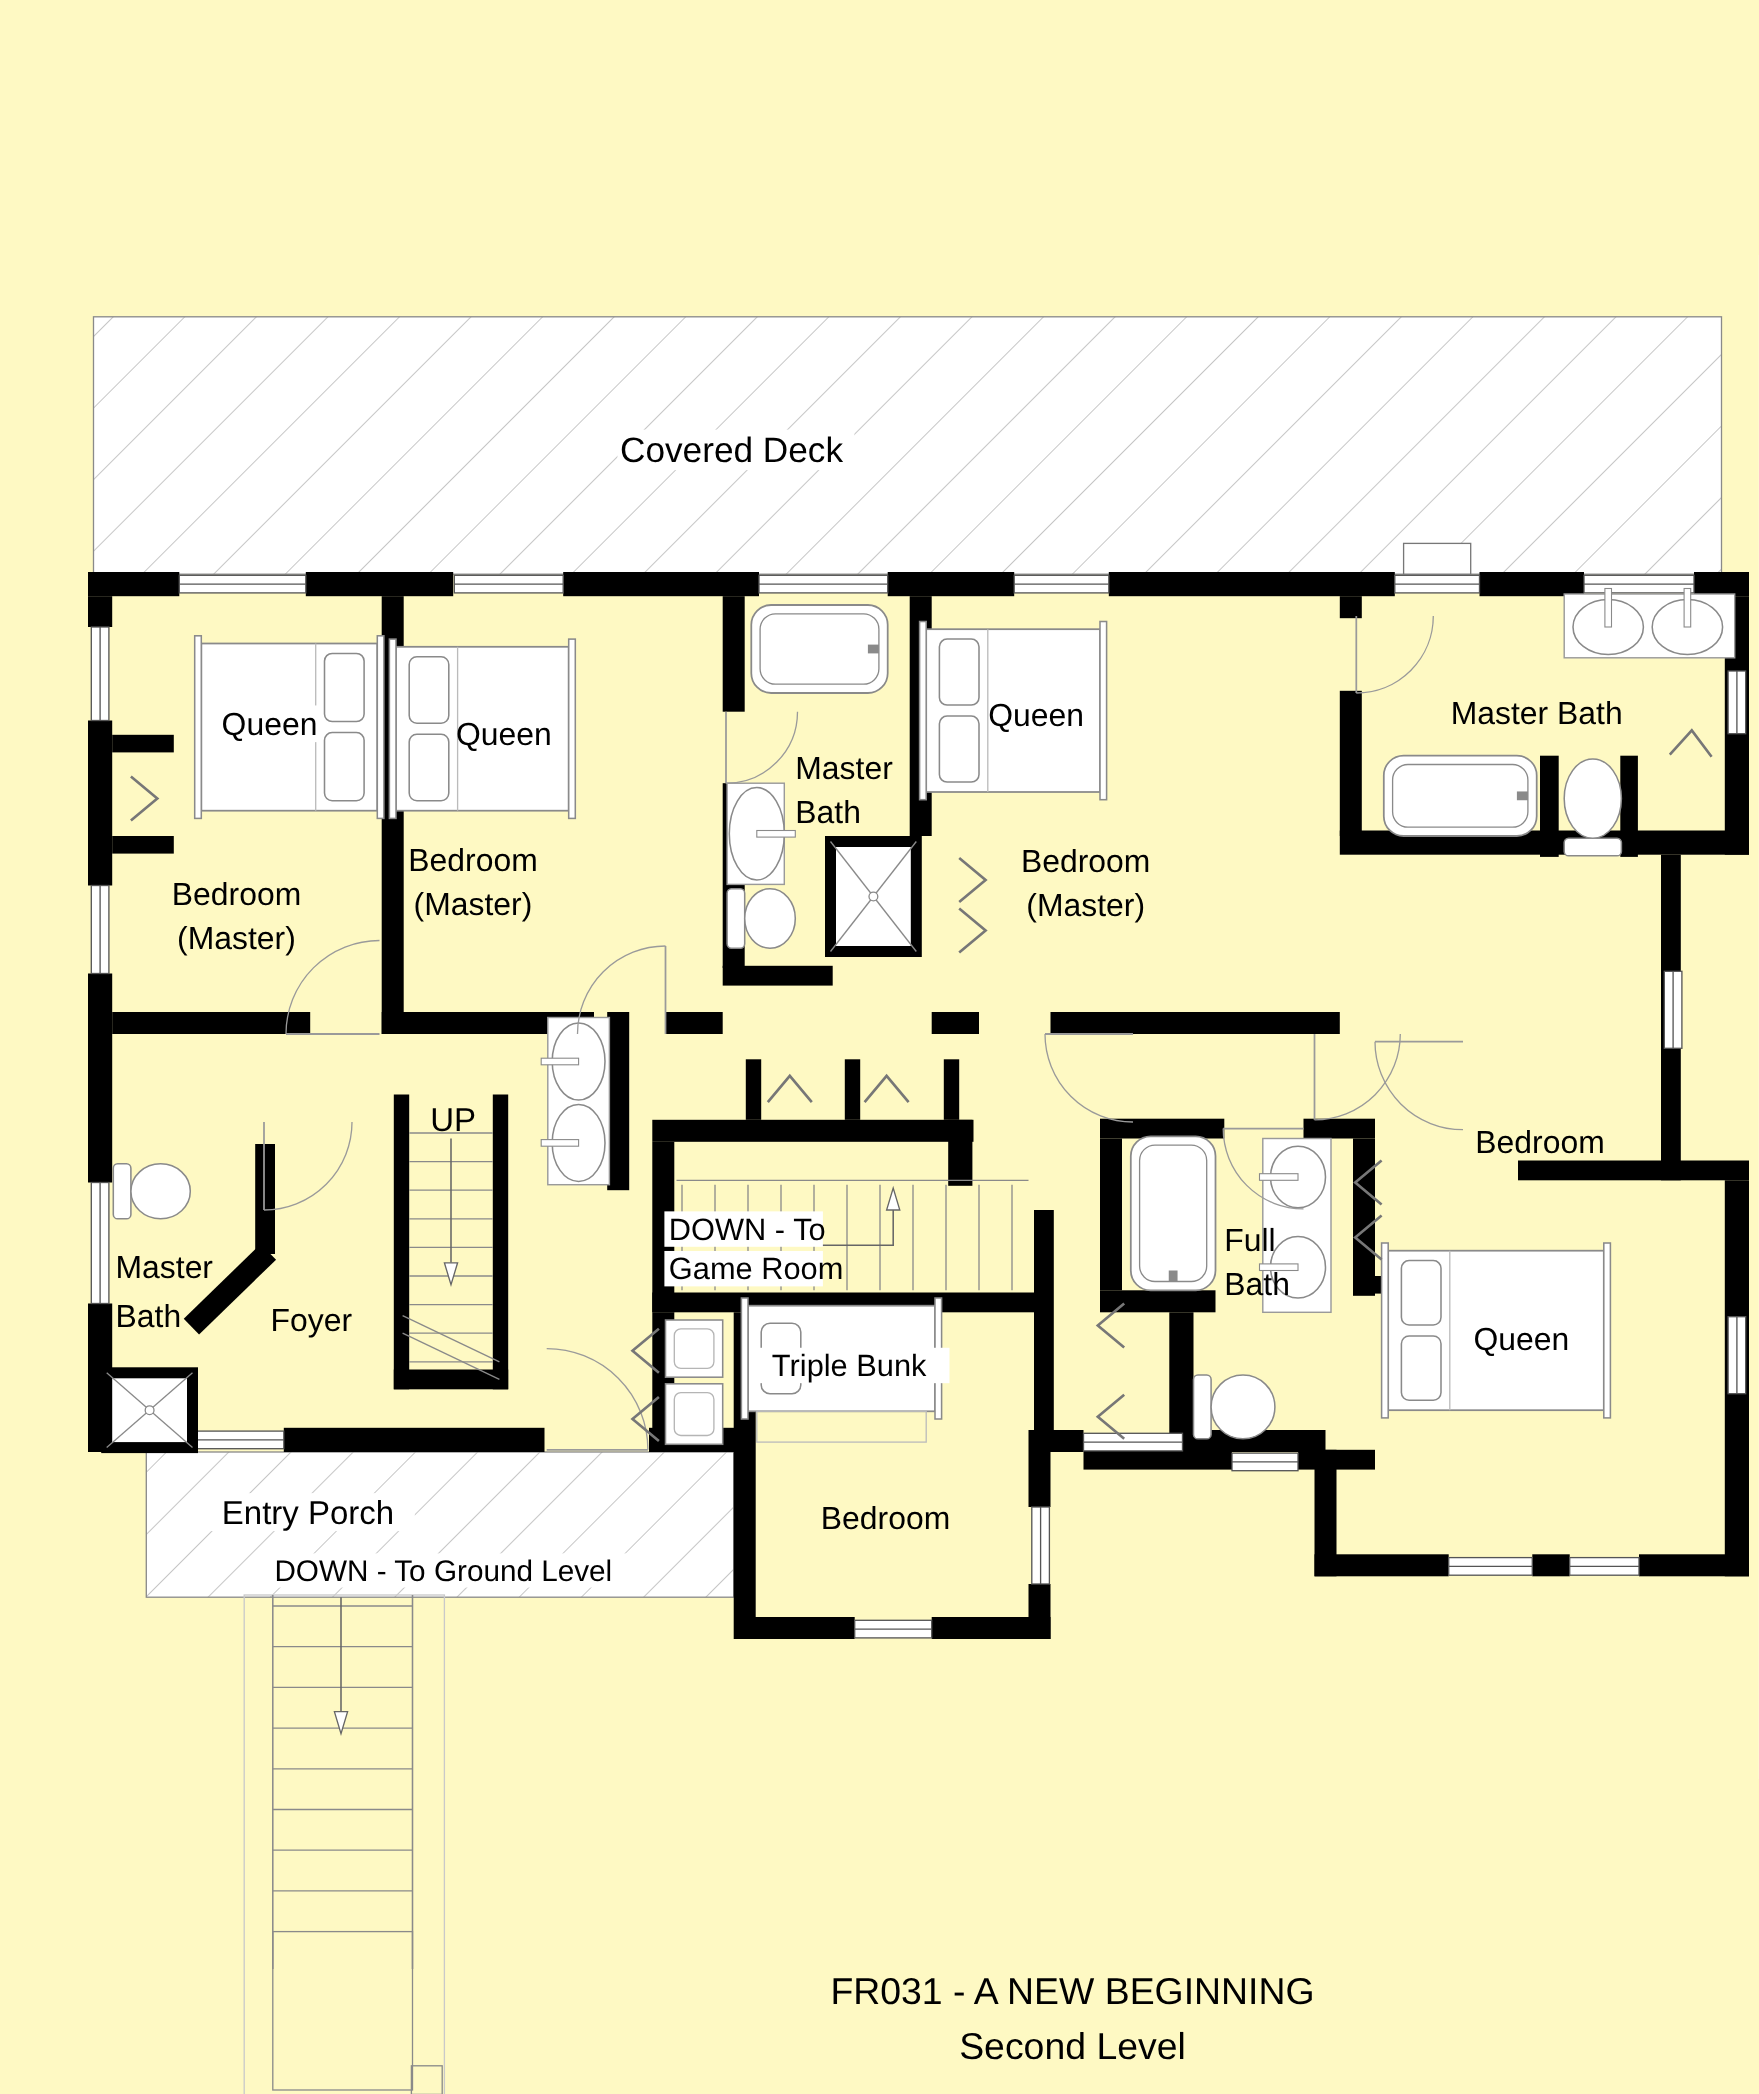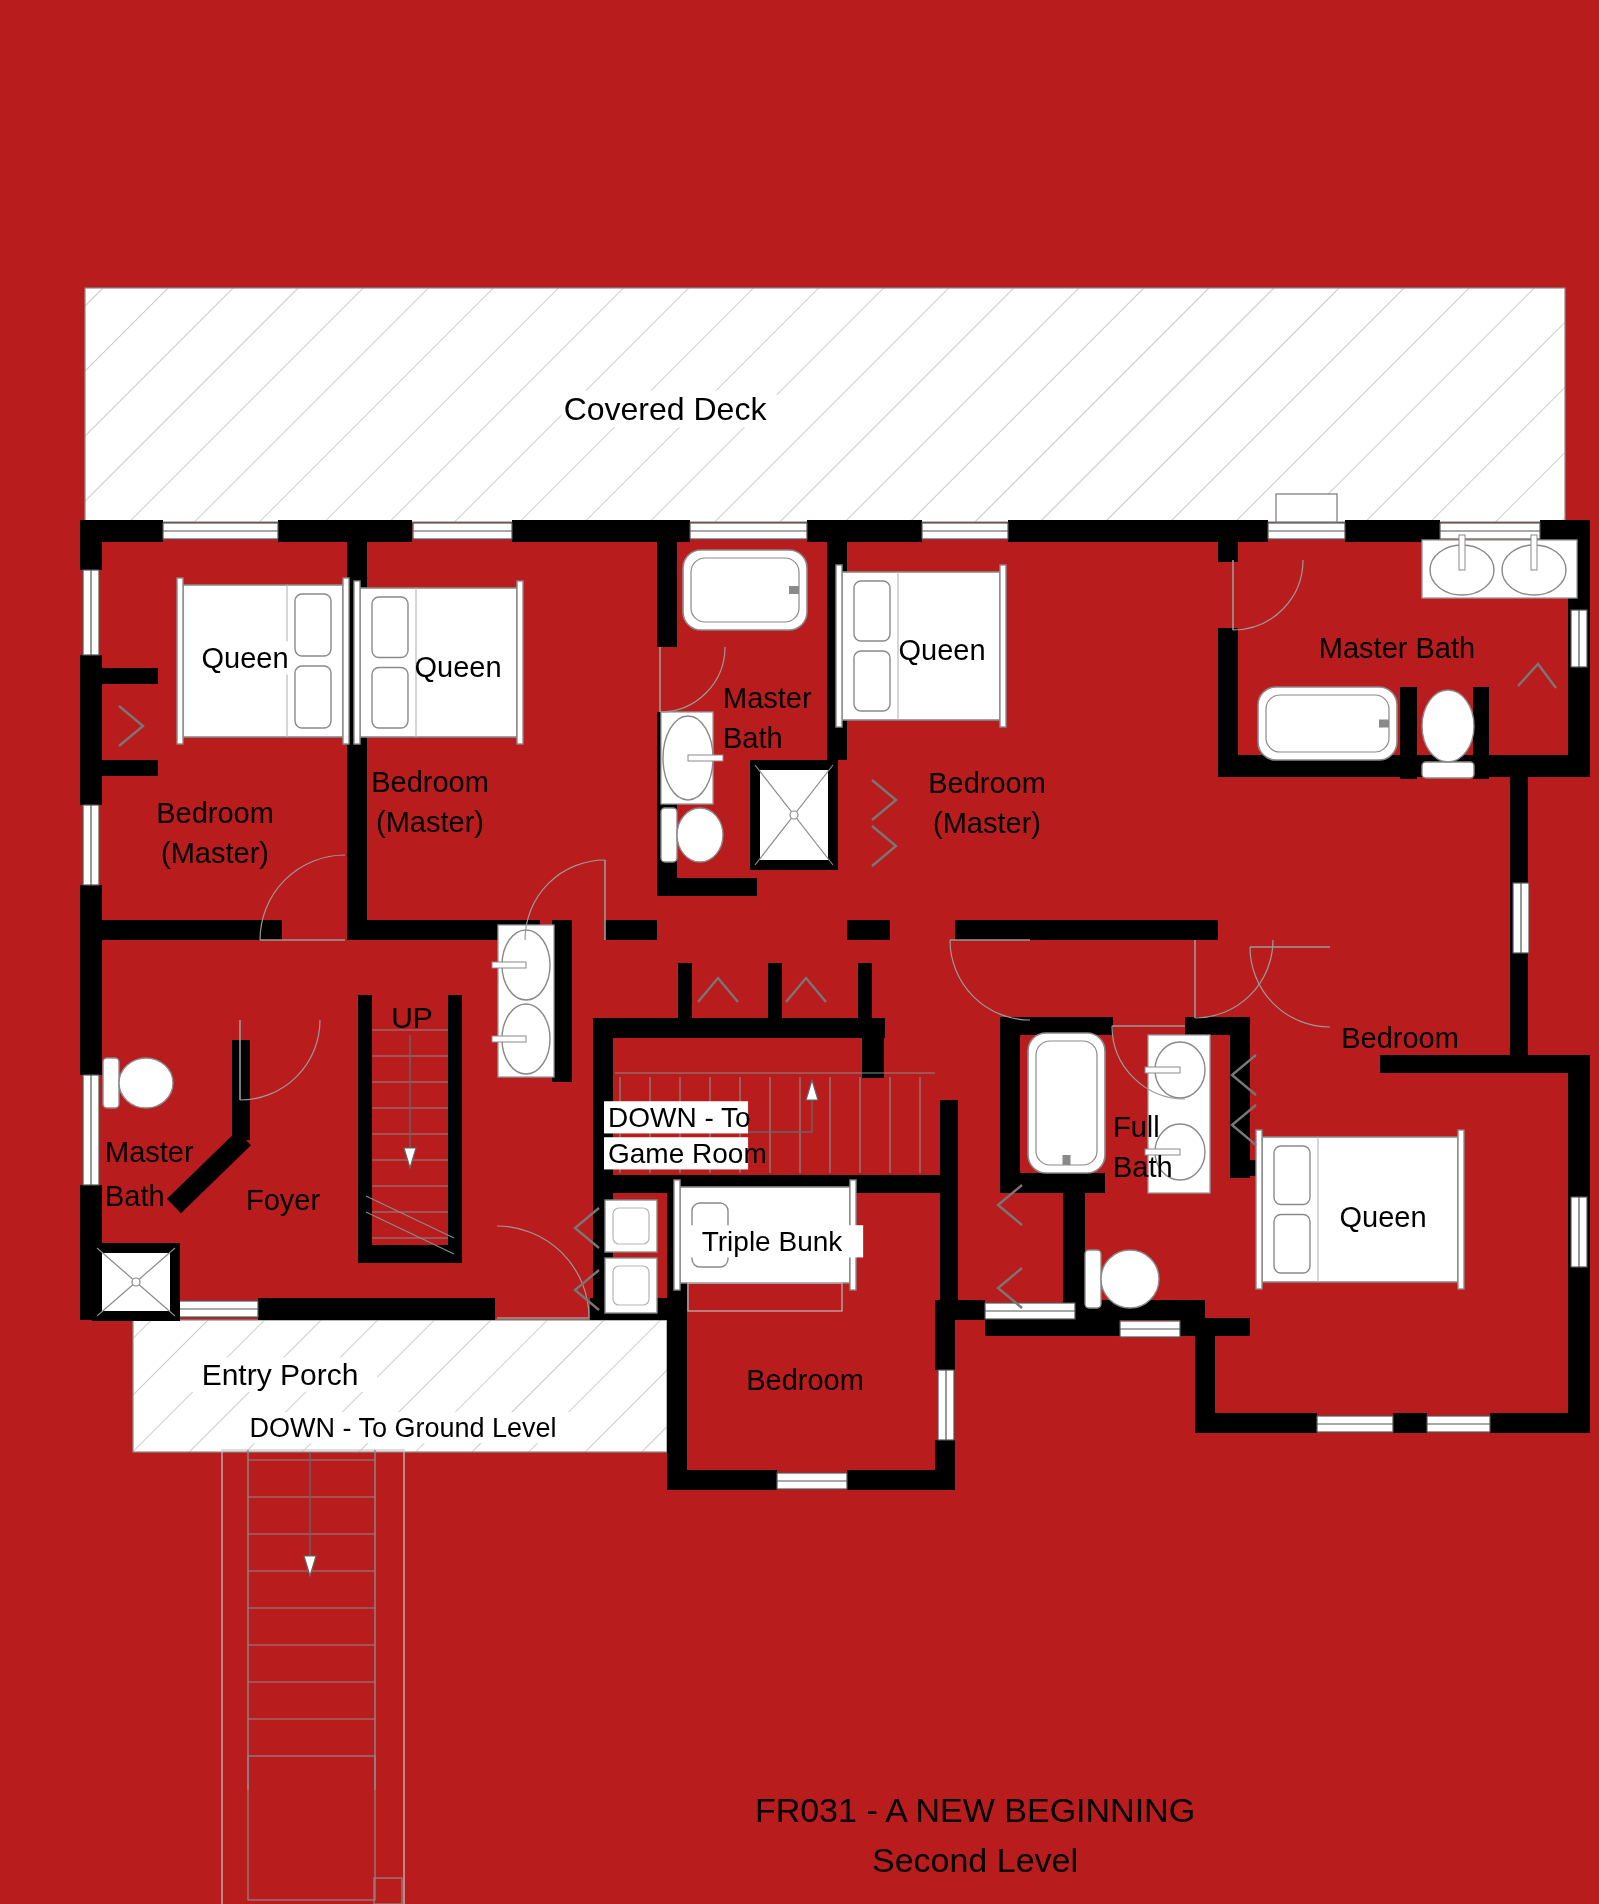--- a/index.html
+++ b/index.html
@@ -1,16 +1,16 @@
 <!DOCTYPE html>
 <html><head>
 <meta charset="utf-8">
 <style>
   html,body{margin:0;padding:0;background:#fff;}
-  .stage{position:relative;width:1599px;height:1904px;background:#b91c1c;overflow:hidden;
+  .stage{position:relative;width:1599px;height:1904px;background:#fef9c3;overflow:hidden;
          font-family:"Liberation Sans",sans-serif;}
   svg text{font-family:"Liberation Sans",sans-serif;fill:#000;}
 </style>
 </head>
 <body>
 
 <div class="stage">
   <svg id="plan" width="1599" height="1904" viewBox="0 0 1599 1904" xmlns="http://www.w3.org/2000/svg">
       <defs>
         <pattern id="hatch0" width="46" height="46" patternUnits="userSpaceOnUse" patternTransform="rotate(45)">

